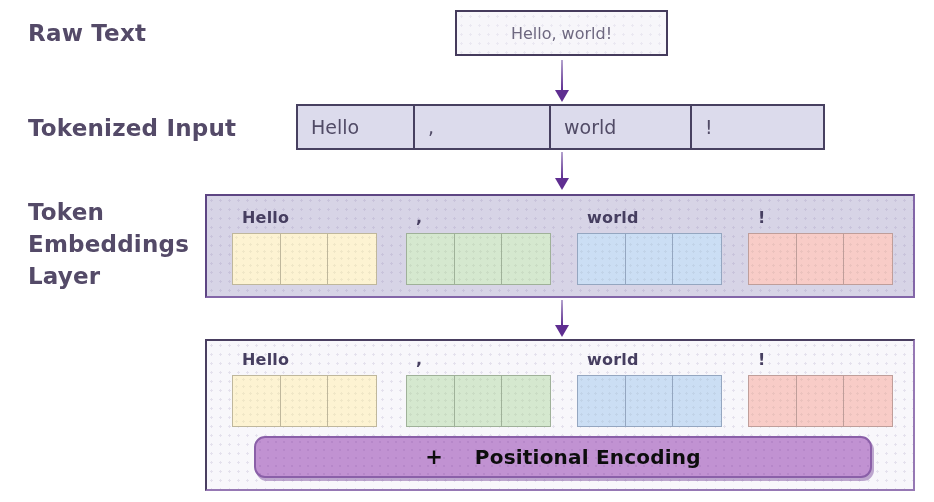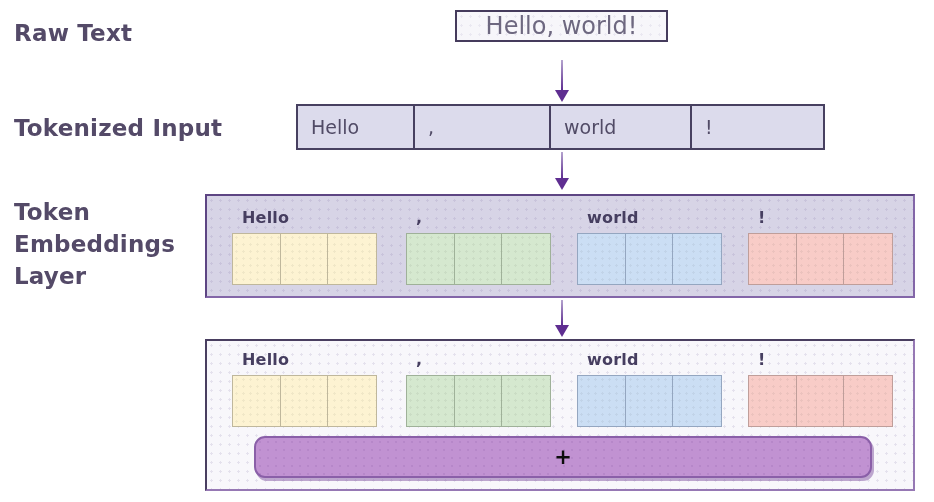--- a/index.html
+++ b/index.html
@@ -17,35 +17,35 @@
     --embedding-blue:#cbdef4;
     --embedding-pink:#f8ccc7;
   }
   *{box-sizing:border-box;margin:0;padding:0;}
   html,body{background:#ffffff;}
   body{font-family:"DejaVu Sans","Liberation Sans",sans-serif;}
   .canvas{position:relative;width:934px;height:502px;background:#ffffff;overflow:hidden;}
 
   
   .side-label{
-    position:absolute;left:14px;
+    position:absolute;left:28px;
     font-weight:700;font-size:23px;line-height:32px;
     color:var(--label-ink);letter-spacing:.2px;
   }
   #lbl-raw{top:17px;}
   #lbl-tokenized{top:112px;white-space:nowrap;text-align:center;}
   #lbl-embed{top:196px;width:165px;}
   #lbl-input{top:381px;width:185px;}
 
   
   .raw-box{
-    position:absolute;left:455px;top:10px;width:213px;height:32px;
+    position:absolute;left:455px;top:10px;width:213px;height:46px;
     background:#f7f6fa;border:2px solid var(--box-border-dark);
     display:flex;align-items:center;justify-content:center;
-    font-size:24px;color:#6e6880;
+    font-size:16px;color:#6e6880;
     background-image:radial-gradient(rgba(120,110,160,.10) 1px,transparent 1.2px);
     background-size:9px 9px;
   }
 
   
   .arrow{position:absolute;left:555px;width:14px;display:flex;flex-direction:column;align-items:center;}
   .arrow .shaft{width:2px;flex:1;background:linear-gradient(to bottom,#b5a4cf,var(--arrow-purple));}
   .arrow .head{
     width:0;height:0;border-left:7px solid transparent;border-right:7px solid transparent;
     border-top:12px solid var(--arrow-purple);
@@ -218,16 +218,17 @@
       <div class="group-label">!</div>
       <div class="vec vec-pink">
           <span></span>
           <span></span>
           <span></span>
         </div>
     </div>
 
     <div class="pe-bar">
       <span class="pe-plus">+</span>
+      <span class="pe-text">Positional Encoding</span>
     </div>
   </div>
 
 </div>
 
 </body></html>

